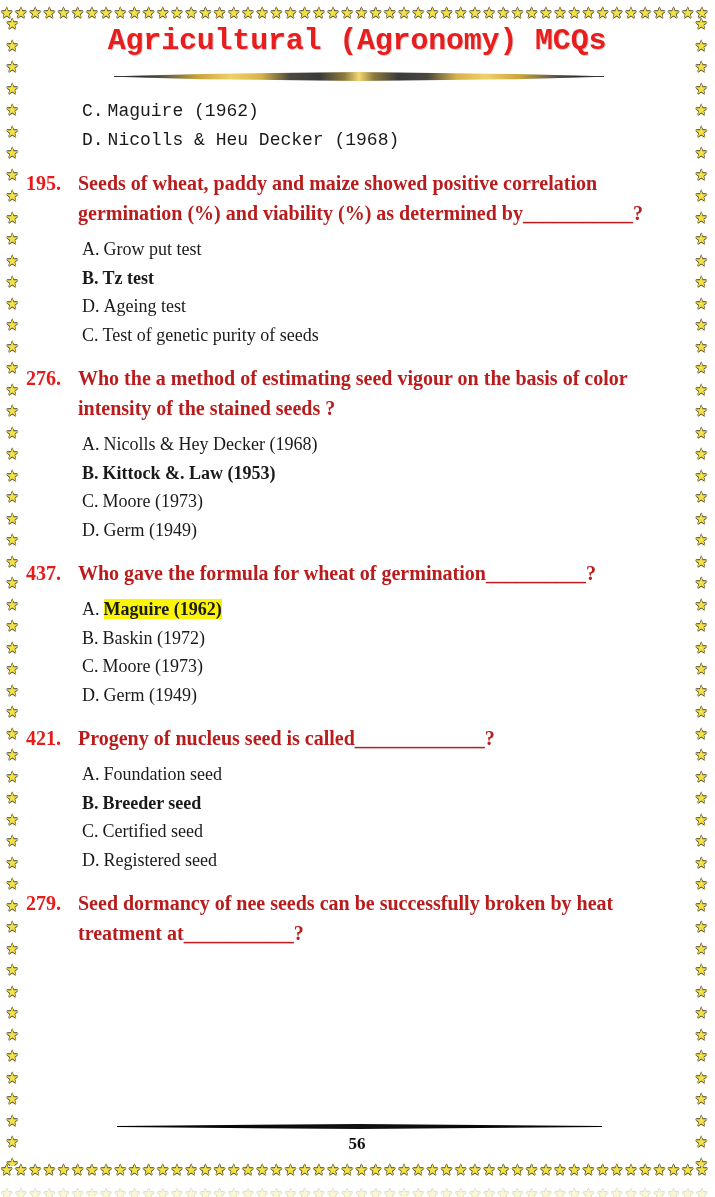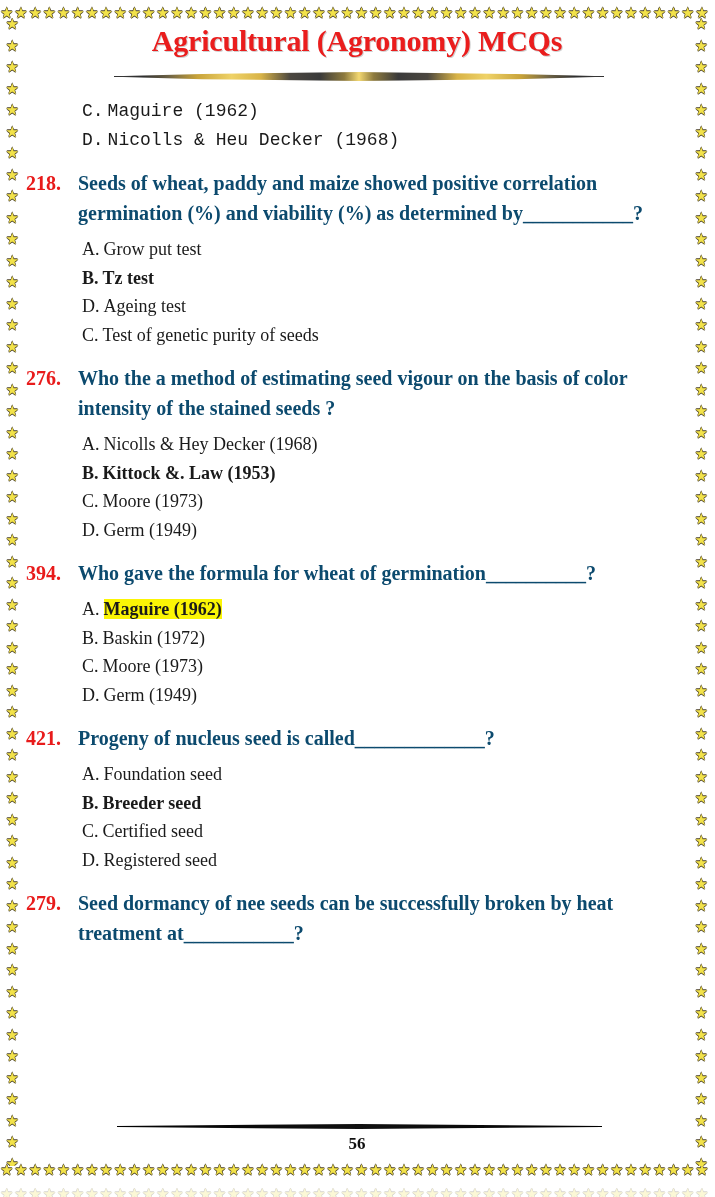--- a/index.html
+++ b/index.html
@@ -76,21 +76,21 @@
     height: 1140px;
   }
 
   .doc-title {
     margin: 0;
     padding-top: 4px;
     text-align: center;
     color: #ea1d1d;
     font-size: 30px;
     font-weight: bold;
-    font-family: Liberation Serif, serif;
+    font-family: Liberation Mono, monospace;
     letter-spacing: -0.2px;
     text-shadow: 1px 1px 0 rgba(120,120,120,0.35);
   }
 
   
   .divider-wrap {
     position: relative;
     height: 26px;
     margin-top: 6px;
   }
@@ -148,21 +148,21 @@
     line-height: 30px;
     text-align: left;
     padding-left: 4px;
     box-sizing: border-box;
   }
   .q-text {
     flex: 1 1 auto;
     font-weight: bold;
     font-size: 20px;
     line-height: 30px;
-    color: #0c4a6e;
+    color: #b91c1c;
     text-align: left;
   }
 
   .opt-list {
     margin: 7px 0 0 0;
     padding: 0 0 0 60px;
     list-style: none;
   }
   .opt {
     font-size: 18px;
@@ -500,21 +500,21 @@
       <li class="opt">
         <span class="lbl">C.</span><span>Maguire (1962)</span>
       </li>
       <li class="opt">
         <span class="lbl">D.</span><span>Nicolls &amp; Heu Decker (1968)</span>
       </li>
     </ul>
 
     <div class="q-block">
       <div class="q-head">
-        <span class="q-num">218.</span>
+        <span class="q-num">195.</span>
         <span class="q-text">Seeds of wheat, paddy and maize showed positive correlation germination (%) and viability (%) as determined by___________?</span>
       </div>
       <ul class="opt-list">
         <li class="opt">
           <span class="lbl">A.</span><span>Grow put test</span>
         </li>
         <li class="opt highlight">
           <span class="full-hl"><span class="lbl">B.</span><span>Tz test</span></span>
         </li>
         <li class="opt">
@@ -542,21 +542,21 @@
           <span class="lbl">C.</span><span>Moore (1973)</span>
         </li>
         <li class="opt">
           <span class="lbl">D.</span><span>Germ (1949)</span>
         </li>
       </ul>
     </div>
 
     <div class="q-block">
       <div class="q-head">
-        <span class="q-num">394.</span>
+        <span class="q-num">437.</span>
         <span class="q-text">Who gave the formula for wheat of germination__________?</span>
       </div>
       <ul class="opt-list">
         <li class="opt partial">
           <span class="lbl">A.</span><span class="hl">Maguire (1962)</span>
         </li>
         <li class="opt">
           <span class="lbl">B.</span><span>Baskin (1972)</span>
         </li>
         <li class="opt">

